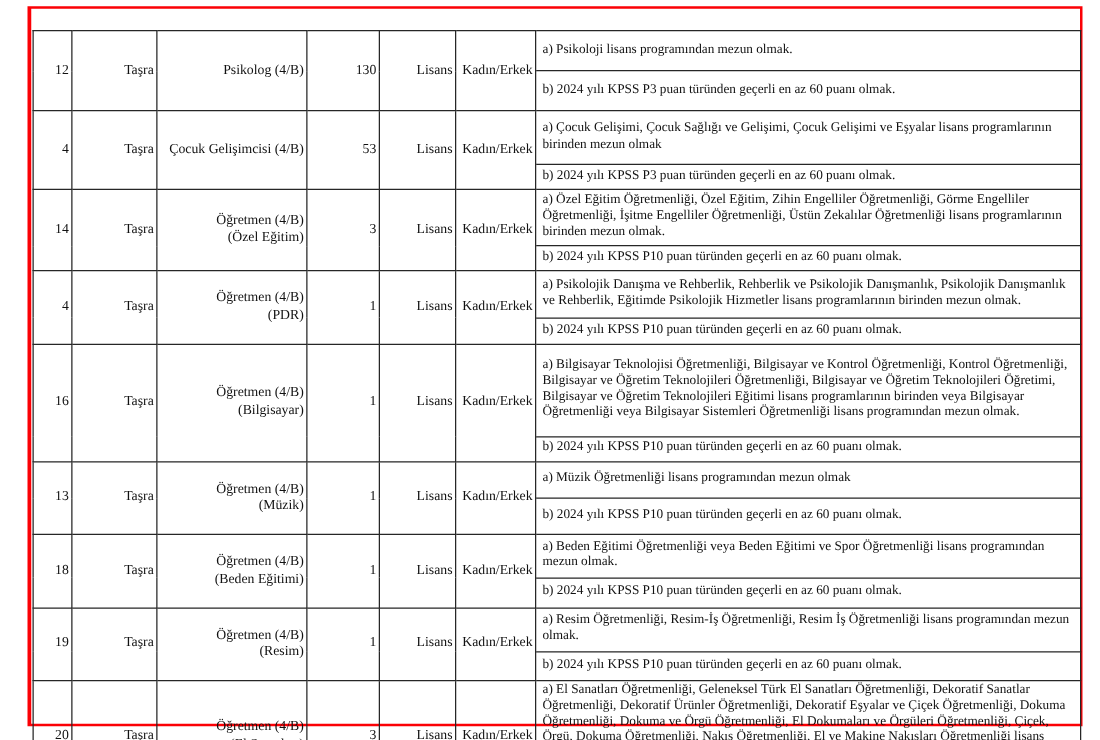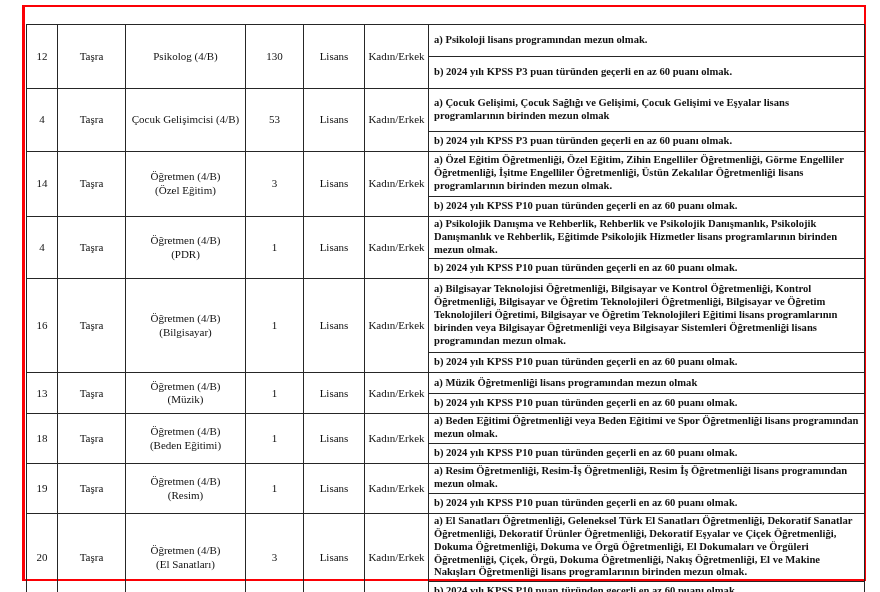--- a/index.html
+++ b/index.html
@@ -16,30 +16,29 @@
   }
   table.job-table {
     border-collapse:collapse; table-layout:fixed;
     width:838px; margin:17px 0 0 1px;
   }
   table.job-table td {
     border:1.5px solid #262626;
     overflow:hidden;
   }
   .c-center {
-    text-align:center; vertical-align:middle;
+    text-align:right; vertical-align:middle;
     font-size:11px; line-height:1.25;
-    padding:0 2px;
+    padding:15px 2px;
   }
   .c-title { white-space:pre-line; }
   .c-req {
     font-size:10.6px; line-height:1.21;
     padding:1px 5px 2px 5px; vertical-align:middle;
     text-align:left;
-    font-weight:bold;
   }
   
   .ha28{height:28px} .ha39{height:39px} .ha41{height:41px} .ha33{height:33px}
   .ha70{height:70px} .ha17{height:17px} .ha20{height:20px} .ha26{height:26px}
   .ha62{height:62px} .hb28{height:28px} .hb16{height:16px}
 </style>
 </head>
 <body>
 
 <div class="red-frame">

